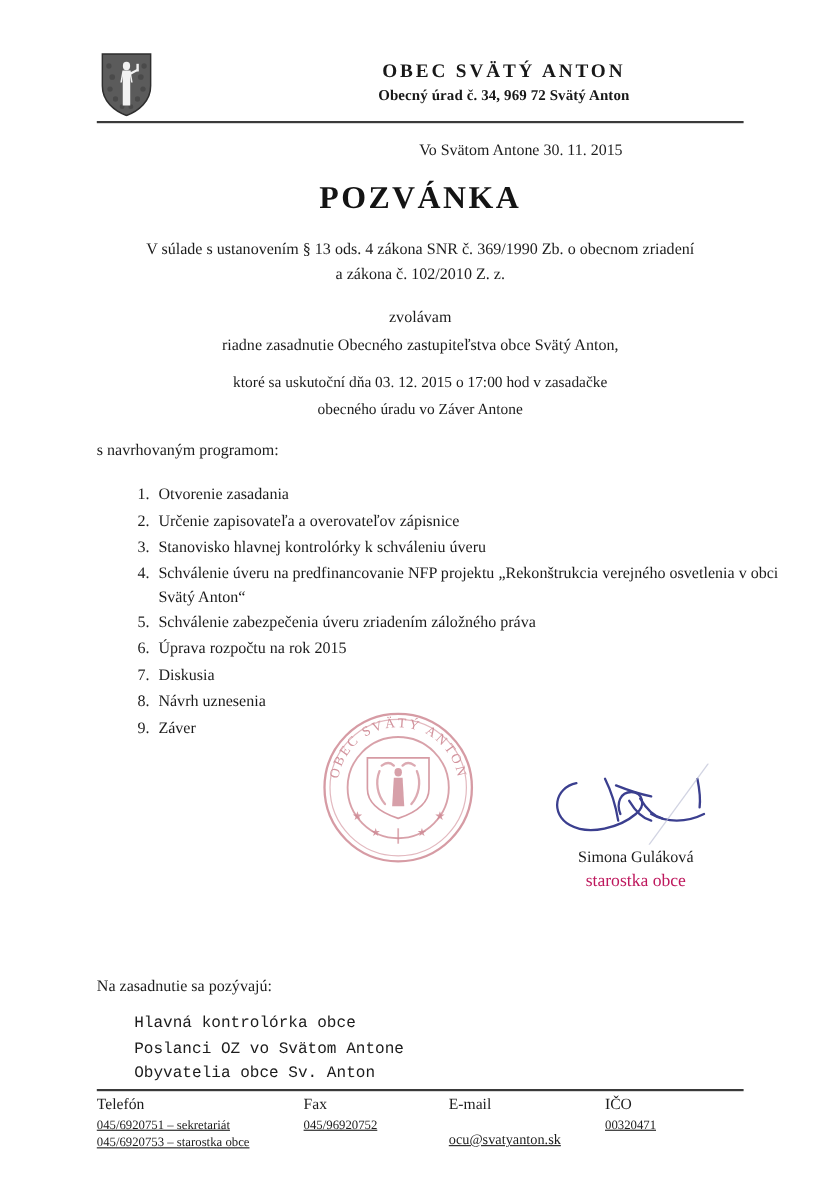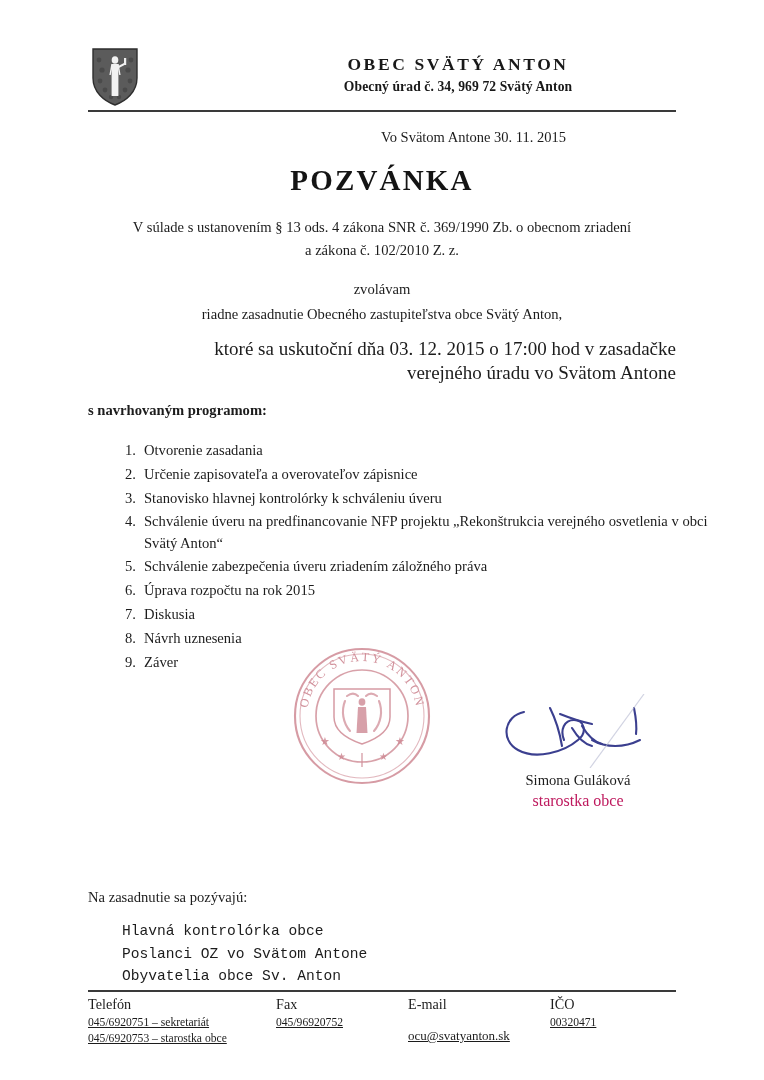--- a/index.html
+++ b/index.html
@@ -116,35 +116,34 @@
     line-height: 24px;
     color: #1c1c1c;
   }
   .convoke .line2 { margin-top: 1px; }
 
   .meeting {
     position: absolute;
     left: 88px;
     top: 337px;
     width: 588px;
-    text-align: right;
-    font-size: 19px;
+    text-align: center;
+    font-size: 14px;
     line-height: 24px;
     color: #1c1c1c;
     font-family: Liberation Serif, serif;
   }
 
   
   .program-intro {
     position: absolute;
     left: 88px;
     top: 402px;
     font-size: 14.6px;
     color: #1c1c1c;
-    font-weight: bold;
   }
   .program-list {
     position: absolute;
     left: 110px;
     top: 440px;
     width: 570px;
     margin: 0;
     padding: 0 0 0 34px;
     list-style: none;
     font-size: 14.6px;
@@ -313,21 +312,21 @@
     <div>a zákona č. 102/2010 Z. z.</div>
   </div>
 
   <div class="convoke">
     <div>zvolávam</div>
     <div class="line2">riadne zasadnutie Obecného zastupiteľstva obce Svätý Anton,</div>
   </div>
 
   <div class="meeting">
     <div>ktoré sa uskutoční dňa 03. 12. 2015 o 17:00 hod v zasadačke</div>
-    <div>verejného  úradu vo Svätom Antone</div>
+    <div>obecného  úradu vo Záver Antone</div>
   </div>
 
   <div class="program-intro">s navrhovaným programom:</div>
   <ol class="program-list">
     <li>
       <span class="num">1.</span>
       <span>Otvorenie zasadania</span>
     </li>
     <li>
       <span class="num">2.</span>

